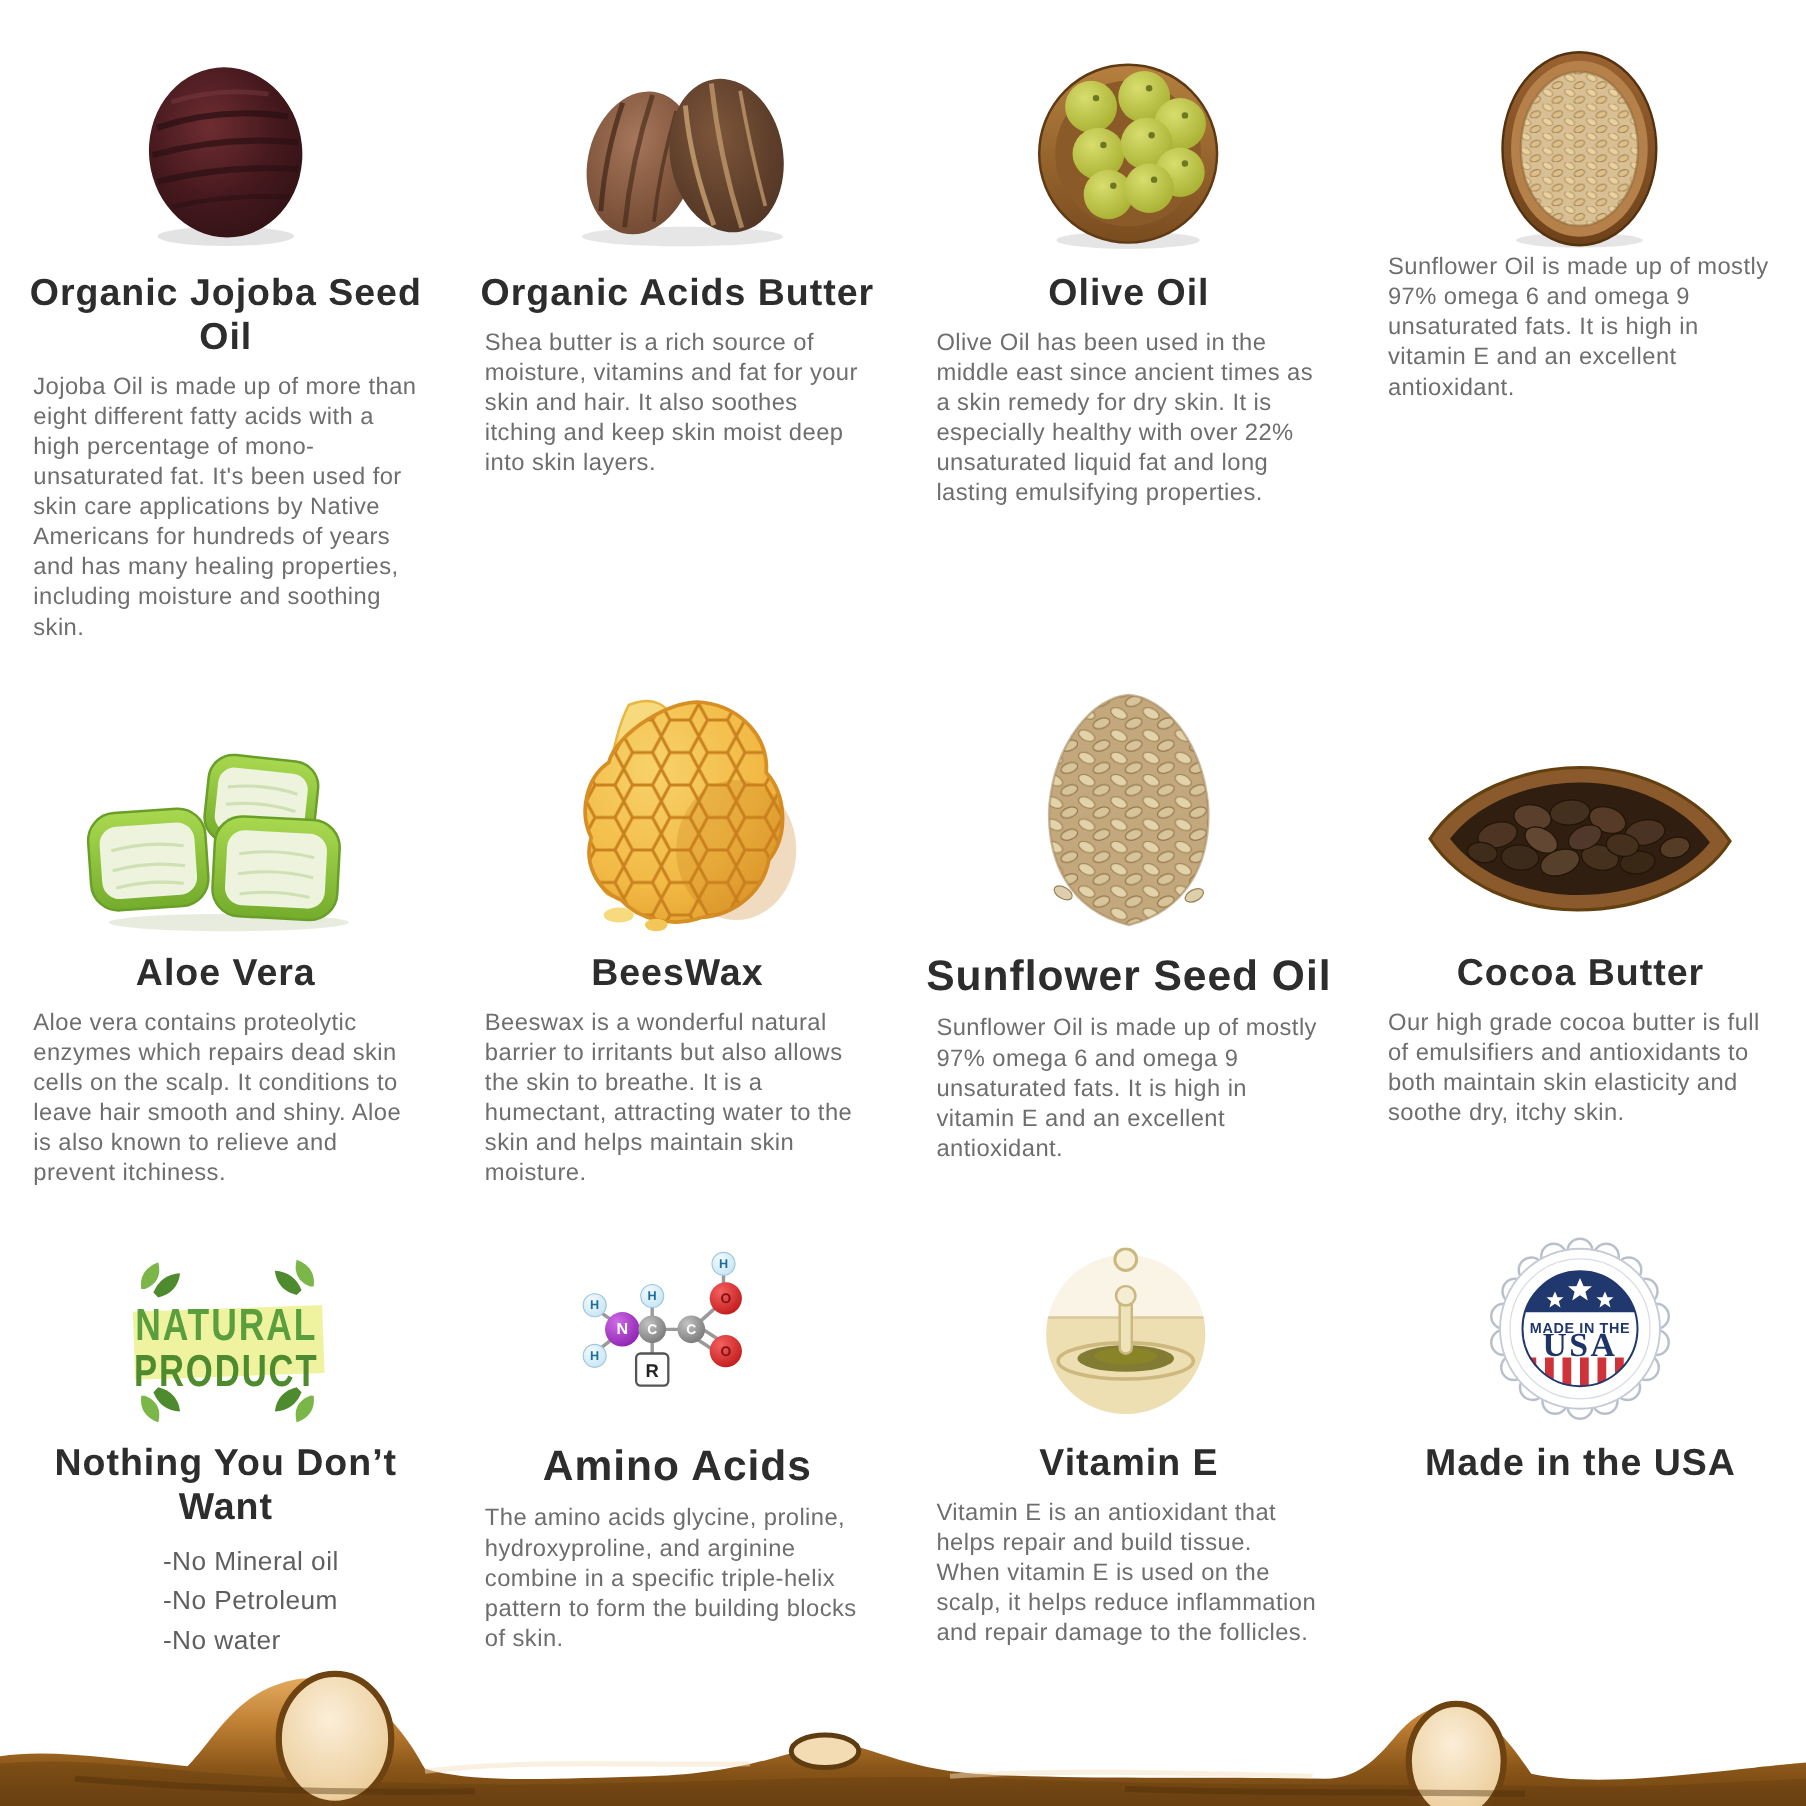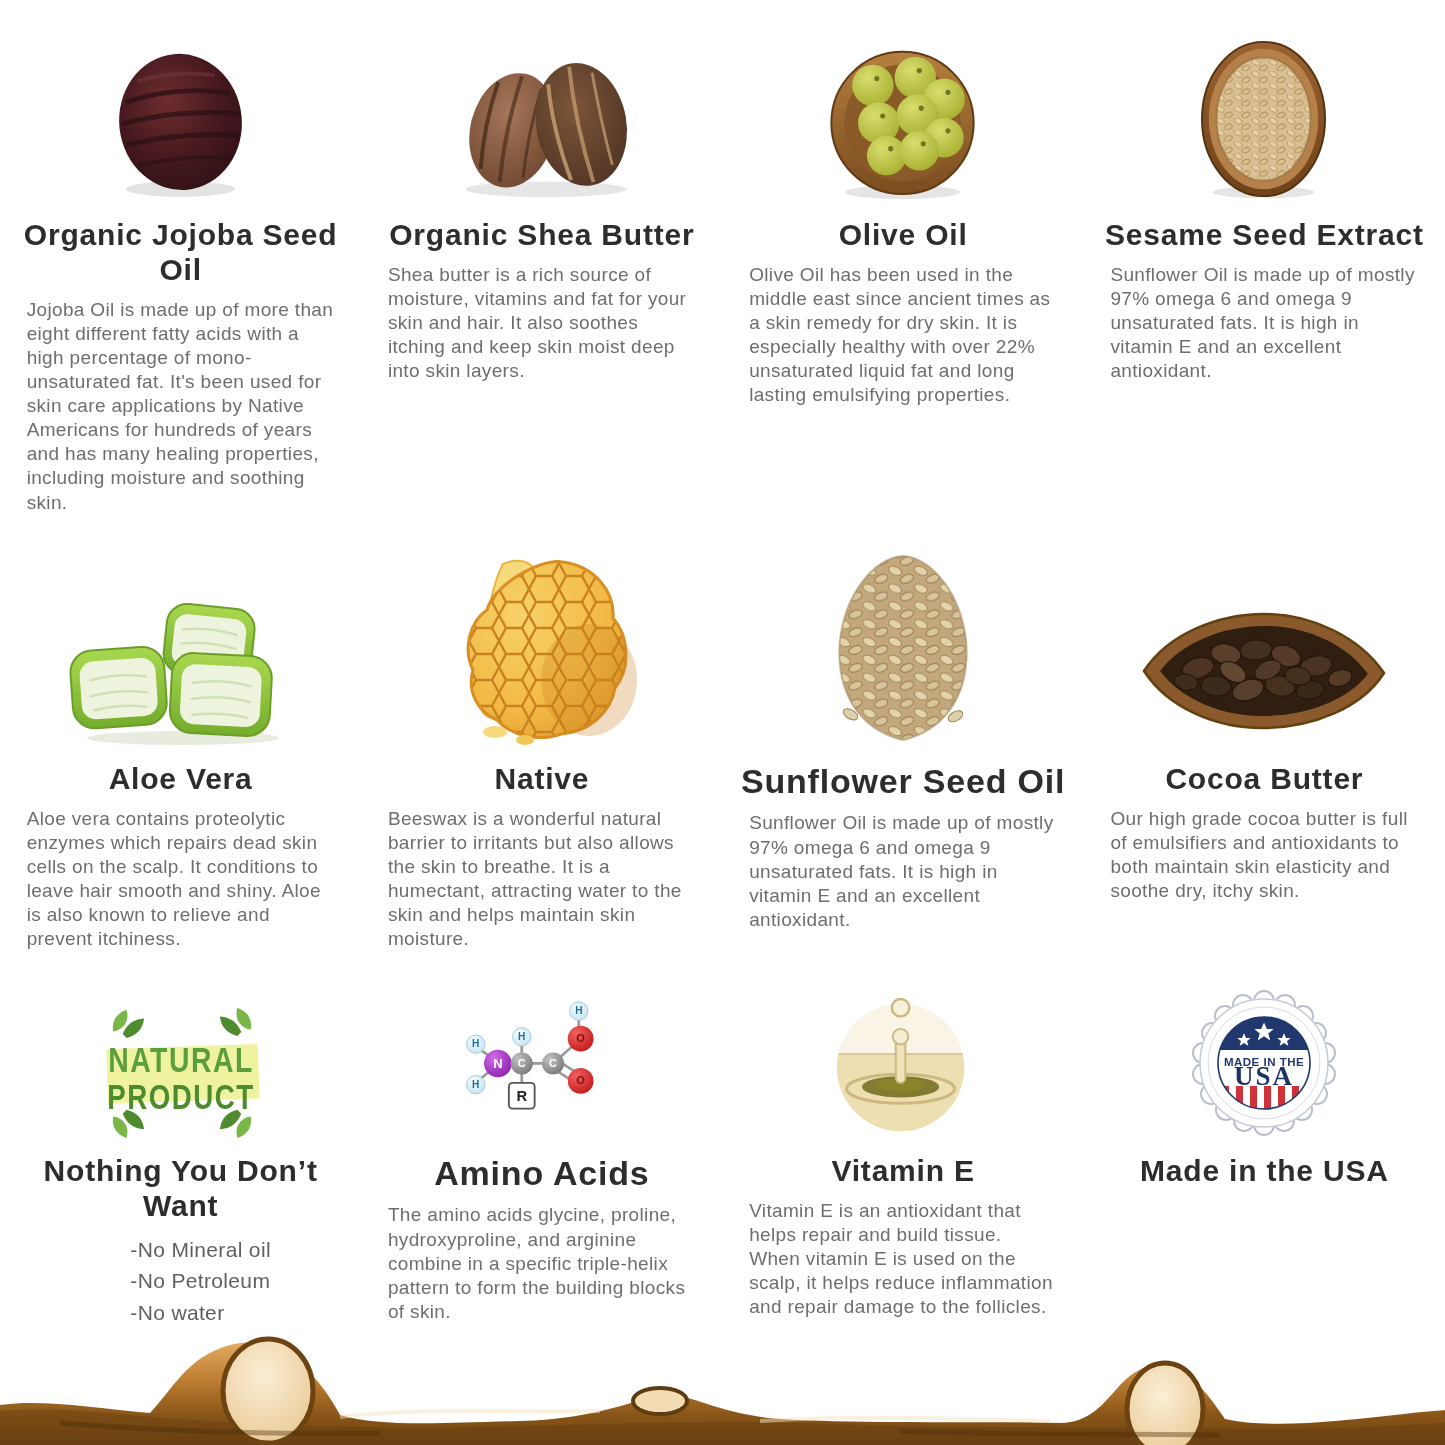--- a/index.html
+++ b/index.html
@@ -82,21 +82,21 @@
           <path d="M106,44 Q104,92 110,136" stroke="#3f2516" stroke-width="3" fill="none" opacity=".6"></path>
         </g>
         <g transform="rotate(-10 158 86)">
           <ellipse cx="158" cy="86" rx="46" ry="63" fill="url(#shg2)"></ellipse>
           <path d="M132,40 Q128,86 138,140" stroke="#c9a273" stroke-width="4" fill="none" opacity=".8"></path>
           <path d="M156,26 Q152,86 160,146" stroke="#c9a273" stroke-width="4" fill="none" opacity=".7"></path>
           <path d="M178,36 Q178,86 182,132" stroke="#c9a273" stroke-width="3" fill="none" opacity=".7"></path>
         </g>
       </svg>
     </div>
-    <h2 class="title">Organic Shea Butter</h2>
+    <h2 class="title">Organic Acids Butter</h2>
     <p class="desc">Shea butter is a rich source of moisture, vitamins and fat for your skin and hair. It also soothes itching and keep skin moist deep into skin layers.</p>
   </div>
 
   <div class="cell r1">
     <div class="imgbox">
       <svg width="164" height="166" viewBox="0 0 165 168">
         <defs>
           <radialGradient id="og" cx="38%" cy="32%" r="80%">
             <stop offset="0%" stop-color="#d8dd6d"></stop>
               <stop offset="100%" stop-color="#a3ac2c"></stop>
@@ -147,21 +147,20 @@
           </pattern>
         </defs>
         <ellipse cx="67" cy="160" rx="52" ry="6" fill="#e5e5e5"></ellipse>
         <ellipse cx="67" cy="85" rx="63" ry="79" fill="url(#wood2)" stroke="#55320f" stroke-width="2"></ellipse>
         <ellipse cx="67" cy="85" rx="56" ry="72" fill="#b5804a"></ellipse>
         <ellipse cx="67" cy="85" rx="48" ry="63" fill="#d9c094"></ellipse>
         <ellipse cx="67" cy="85" rx="48" ry="63" fill="url(#sesp)"></ellipse>
         <ellipse cx="67" cy="85" rx="48" ry="63" fill="none" stroke="#8a6535" stroke-width="2" opacity=".5"></ellipse>
       </svg>
     </div>
-    <h2 class="title">Sesame Seed Extract</h2>
     <p class="desc">Sunflower Oil is made up of mostly 97% omega 6 and omega 9 unsaturated fats. It is high in vitamin E and an excellent antioxidant.</p>
   </div>
 
   <div class="cell r2">
     <div class="imgbox">
       <svg width="232" height="152" viewBox="0 0 232 152">
         <defs>
           <linearGradient id="alg" x1="0" y1="0" x2="0" y2="1">
             <stop offset="0%" stop-color="#a8d84f"></stop>
               <stop offset="100%" stop-color="#74ac2c"></stop>
@@ -204,21 +203,21 @@
         </defs>
         <path d="M64,14 C84,6 98,14 98,30 C98,52 80,124 66,154 C58,174 42,170 40,150 C42,100 50,40 64,14 Z" fill="#f7d97e" stroke="#e8b73f" stroke-width="2"></path>
         <path id="combBlob" d="M124,12 C154,16 176,40 174,68 C190,86 192,118 176,138 C172,162 150,182 122,184 C100,192 72,186 58,170 C38,162 28,140 34,120 C24,100 30,72 48,60 C54,36 100,8 124,12 Z" fill="url(#hg)"></path>
         <path d="M124,12 C154,16 176,40 174,68 C190,86 192,118 176,138 C172,162 150,182 122,184 C100,192 72,186 58,170 C38,162 28,140 34,120 C24,100 30,72 48,60 C54,36 100,8 124,12 Z" fill="url(#hexp)"></path>
         <path d="M124,12 C154,16 176,40 174,68 C190,86 192,118 176,138 C172,162 150,182 122,184 C100,192 72,186 58,170 C38,162 28,140 34,120 C24,100 30,72 48,60 C54,36 100,8 124,12 Z" fill="none" stroke="#d78f24" stroke-width="3"></path>
         <ellipse cx="150" cy="130" rx="48" ry="56" fill="#c87f1c" opacity=".28"></ellipse>
         <ellipse cx="56" cy="182" rx="12" ry="6" fill="#f7d97e"></ellipse>
         <ellipse cx="86" cy="190" rx="9" ry="5" fill="#f2c657"></ellipse>
       </svg>
     </div>
-    <h2 class="title">Native</h2>
+    <h2 class="title">BeesWax</h2>
     <p class="desc">Beeswax is a wonderful natural barrier to irritants but also allows the skin to breathe. It is a humectant, attracting water to the skin and helps maintain skin moisture.</p>
   </div>
 
   <div class="cell r2">
     <div class="imgbox">
       <svg width="186" height="198" viewBox="0 0 186 200">
         <defs>
           <pattern id="seedp" width="26" height="18" patternUnits="userSpaceOnUse">
             <ellipse cx="7" cy="5" rx="7" ry="4" transform="rotate(25 7 5)" fill="#e2d3ab" stroke="#a08455" stroke-width="1"></ellipse>
             <ellipse cx="19" cy="13" rx="7" ry="4" transform="rotate(-20 19 13)" fill="#d8c49a" stroke="#94774b" stroke-width="1"></ellipse>

